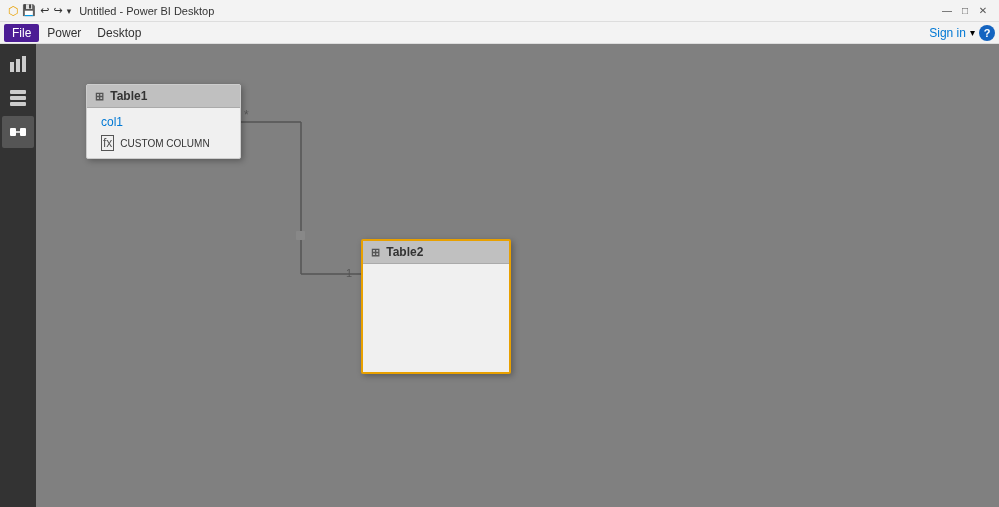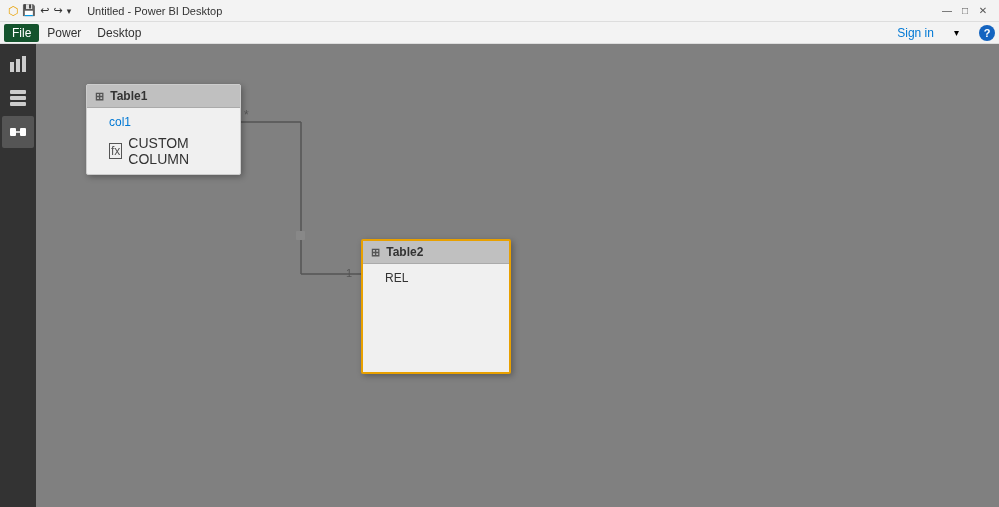--- a/index.html
+++ b/index.html
@@ -35,30 +35,30 @@
       font-size: 12px;
       border-bottom: 1px solid #ddd;
     }
     .menu-item {
       padding: 2px 8px;
       cursor: pointer;
       border-radius: 2px;
       color: #333;
     }
     .menu-item.active {
-      background: #14532d;
+      background: #4c1d95;
       color: #fff;
       text-align: center;
     }
 
     .menu-bar-right {
       margin-left: auto;
       display: flex;
       align-items: center;
-      gap: 20px;
+      gap: 4px;
       font-size: 12px;
     }
 
     
     .main-layout {
       display: flex;
       height: calc(507px - 44px);
     }
 
     
@@ -113,21 +113,21 @@
       font-size: 12px;
       font-weight: 600;
       color: #333;
       border-bottom: 1px solid #aaa;
     }
     .table-header-icon {
       color: #555;
       font-size: 11px;
     }
     .table-body {
-      padding: 4px 12px;
+      padding: 4px 4px;
     }
     .table-row-item {
       padding: 3px 10px;
       font-size: 12px;
       color: #333;
       display: flex;
       align-items: center;
       gap: 4px;
     }
     .col-name { color: #0078d4; }
@@ -159,21 +159,21 @@
 </head>
 <body>
 
 <div class="title-bar">
   <div class="title-bar-left">
     <span style="color:#e8a000;font-size:12px;">⬡</span>
     <span style="cursor:pointer;font-size:11px;">💾</span>
     <span style="cursor:pointer;font-size:11px;">↩</span>
     <span style="cursor:pointer;font-size:11px;">↪</span>
     <span style="cursor:pointer;font-size:9px;">▾</span>
-    <span style="margin-left:12px;">Untitled - Power BI Desktop</span>
+    <span style="margin-left:4px;">Untitled - Power BI Desktop</span>
   </div>
   <div class="title-bar-controls">
     <div class="title-bar-btn">—</div>
     <div class="title-bar-btn">□</div>
     <div class="title-bar-btn">✕</div>
   </div>
 </div>
 
 <div class="menu-bar">
   <div class="menu-item active">File</div>
@@ -231,31 +231,26 @@
       <div class="table-header">
         <span class="table-header-icon">⊞</span>
         <span>Table1</span>
       </div>
       <div class="table-body">
         <div class="table-row-item">
           <span class="col-name">col1</span>
         </div>
         <div class="table-row-item">
           <span class="custom-col-icon" style="font-size:12px;border:1px solid #555;padding:0 1px;margin-right:2px;">fx</span>
-          <span style="font-size:14px;color:#333;">CUSTOM COLUMN</span>
+          <span style="font-size:10px;color:#333;">CUSTOM COLUMN</span>
         </div>
       </div>
     </div>
 
     <div class="table-card selected" id="table2">
       <div class="table-header">
         <span class="table-header-icon">⊞</span>
         <span>Table2</span>
       </div>
-      <div class="table-body">
-        <div class="table-row-item">
-          <span>REL</span>
-        </div>
-      </div>
     </div>
 
   </div>
 </div>
 
 </body></html>

